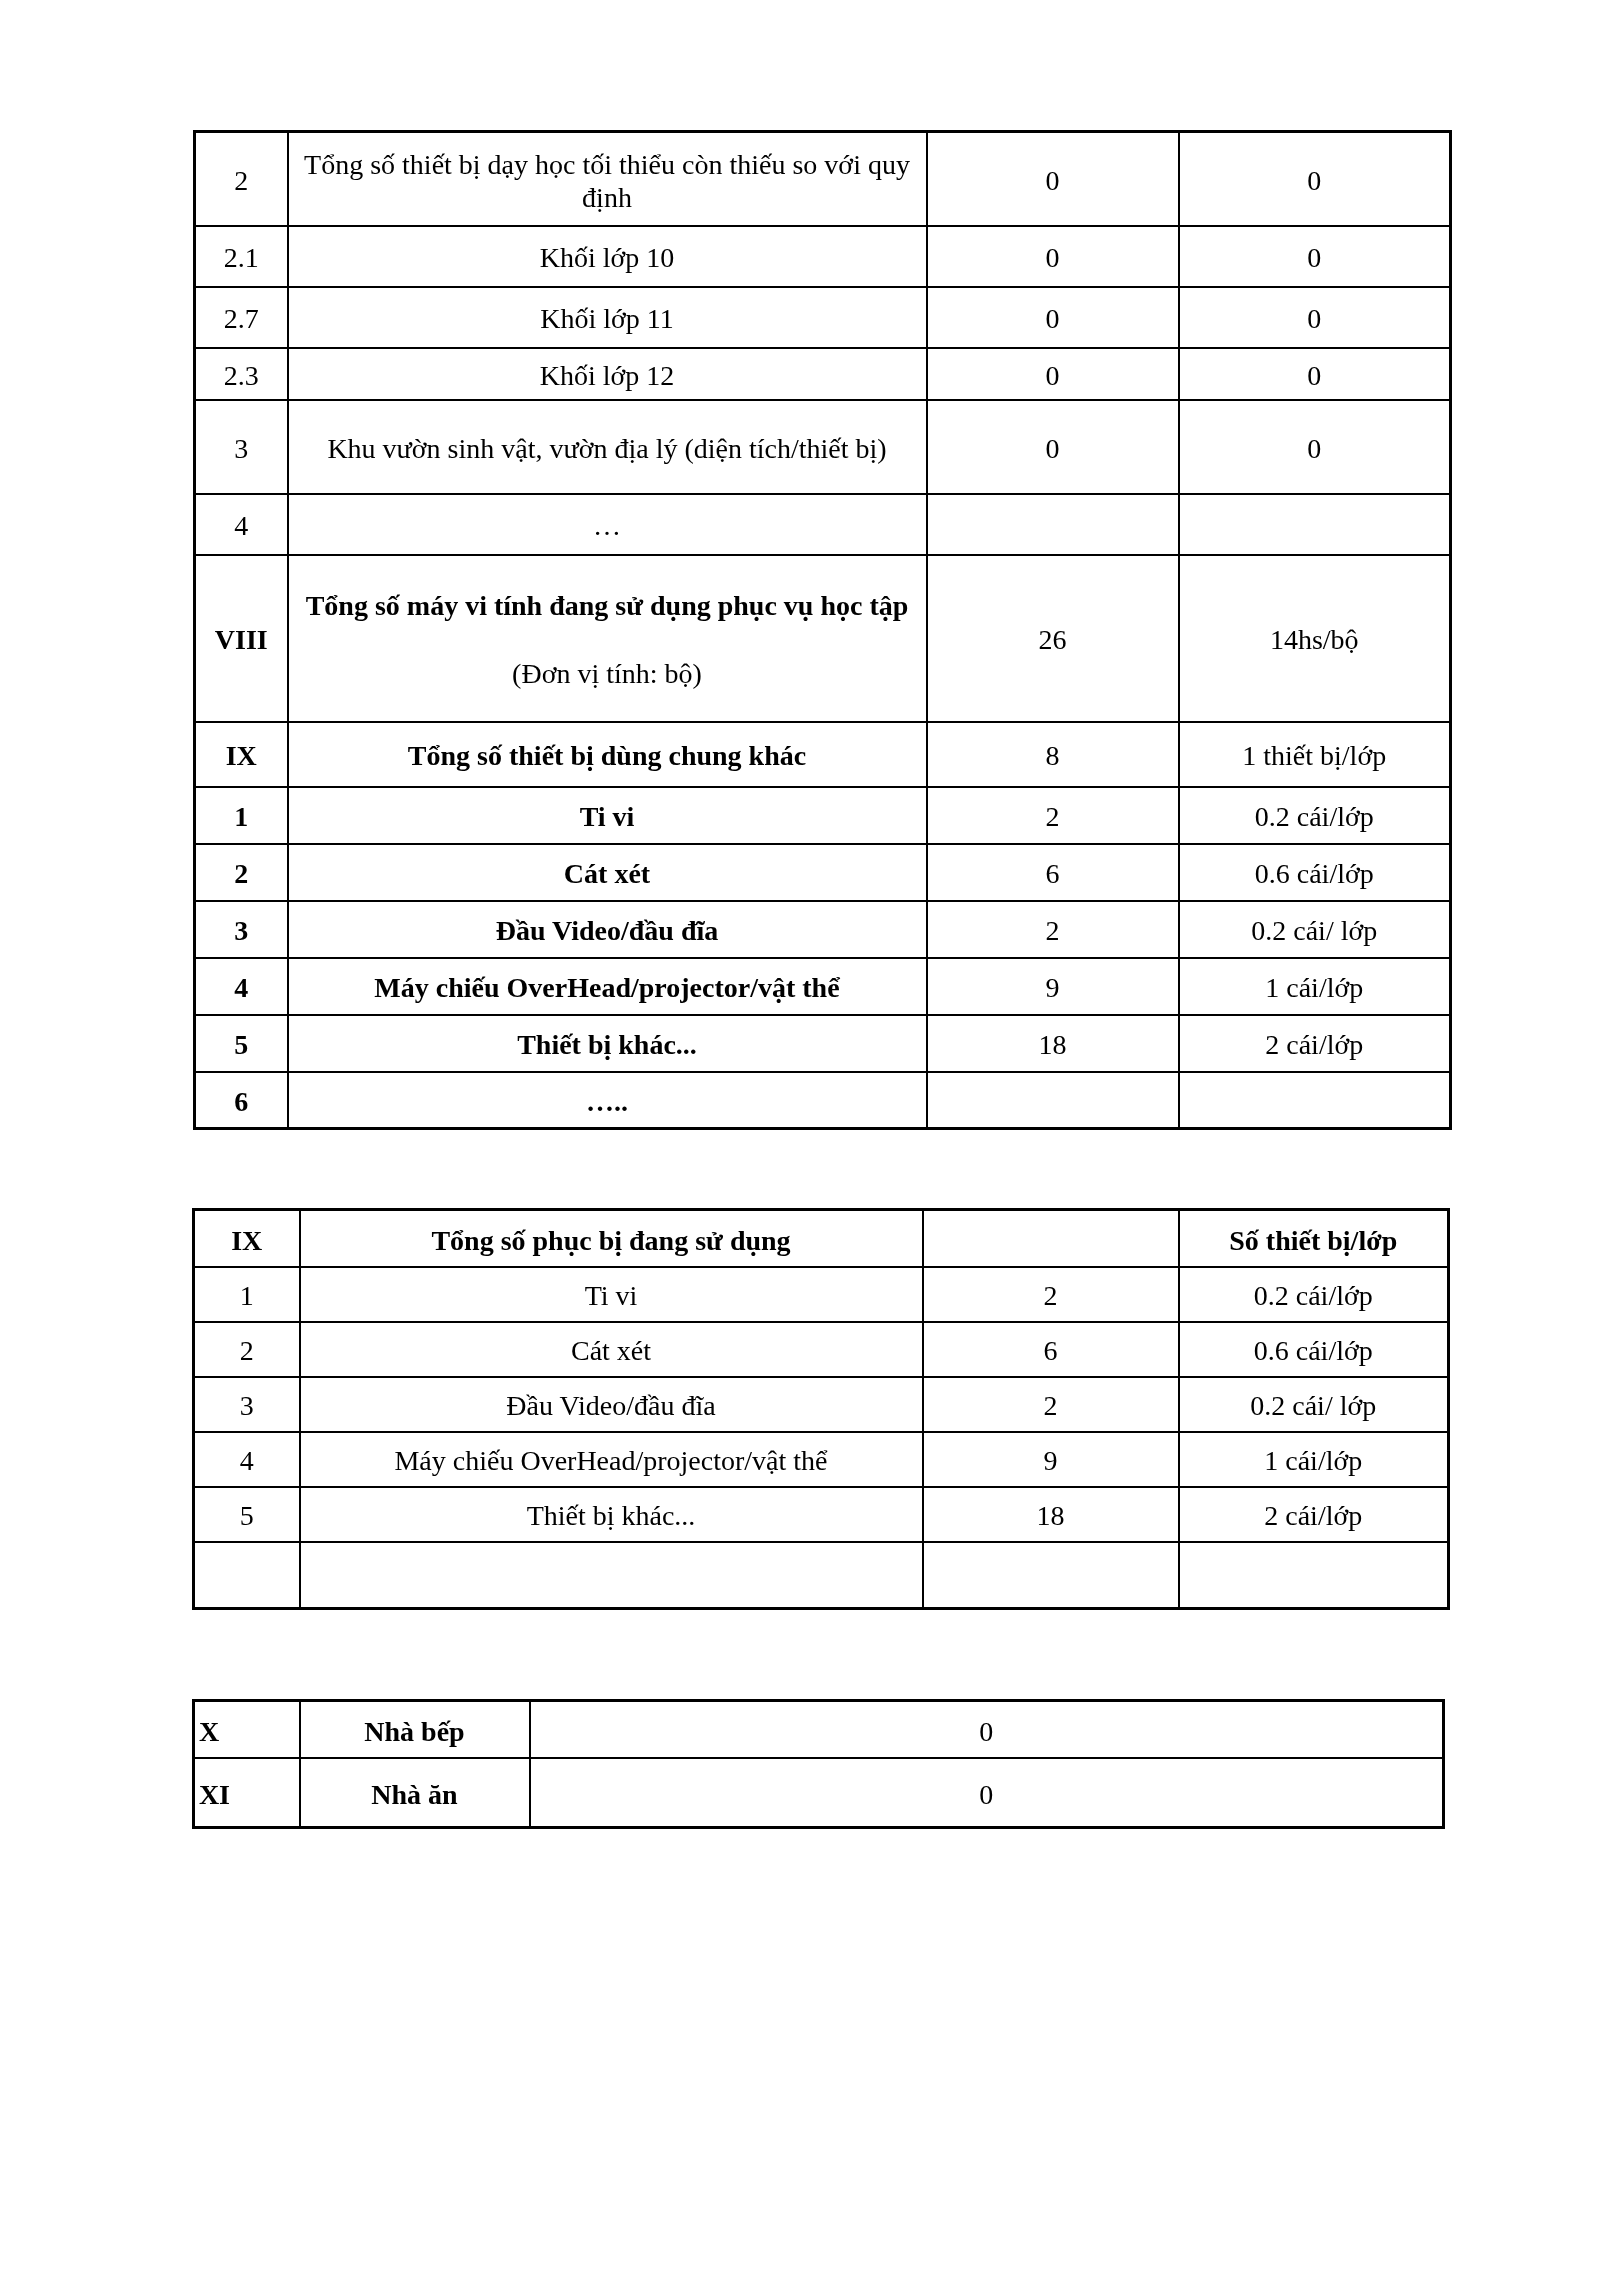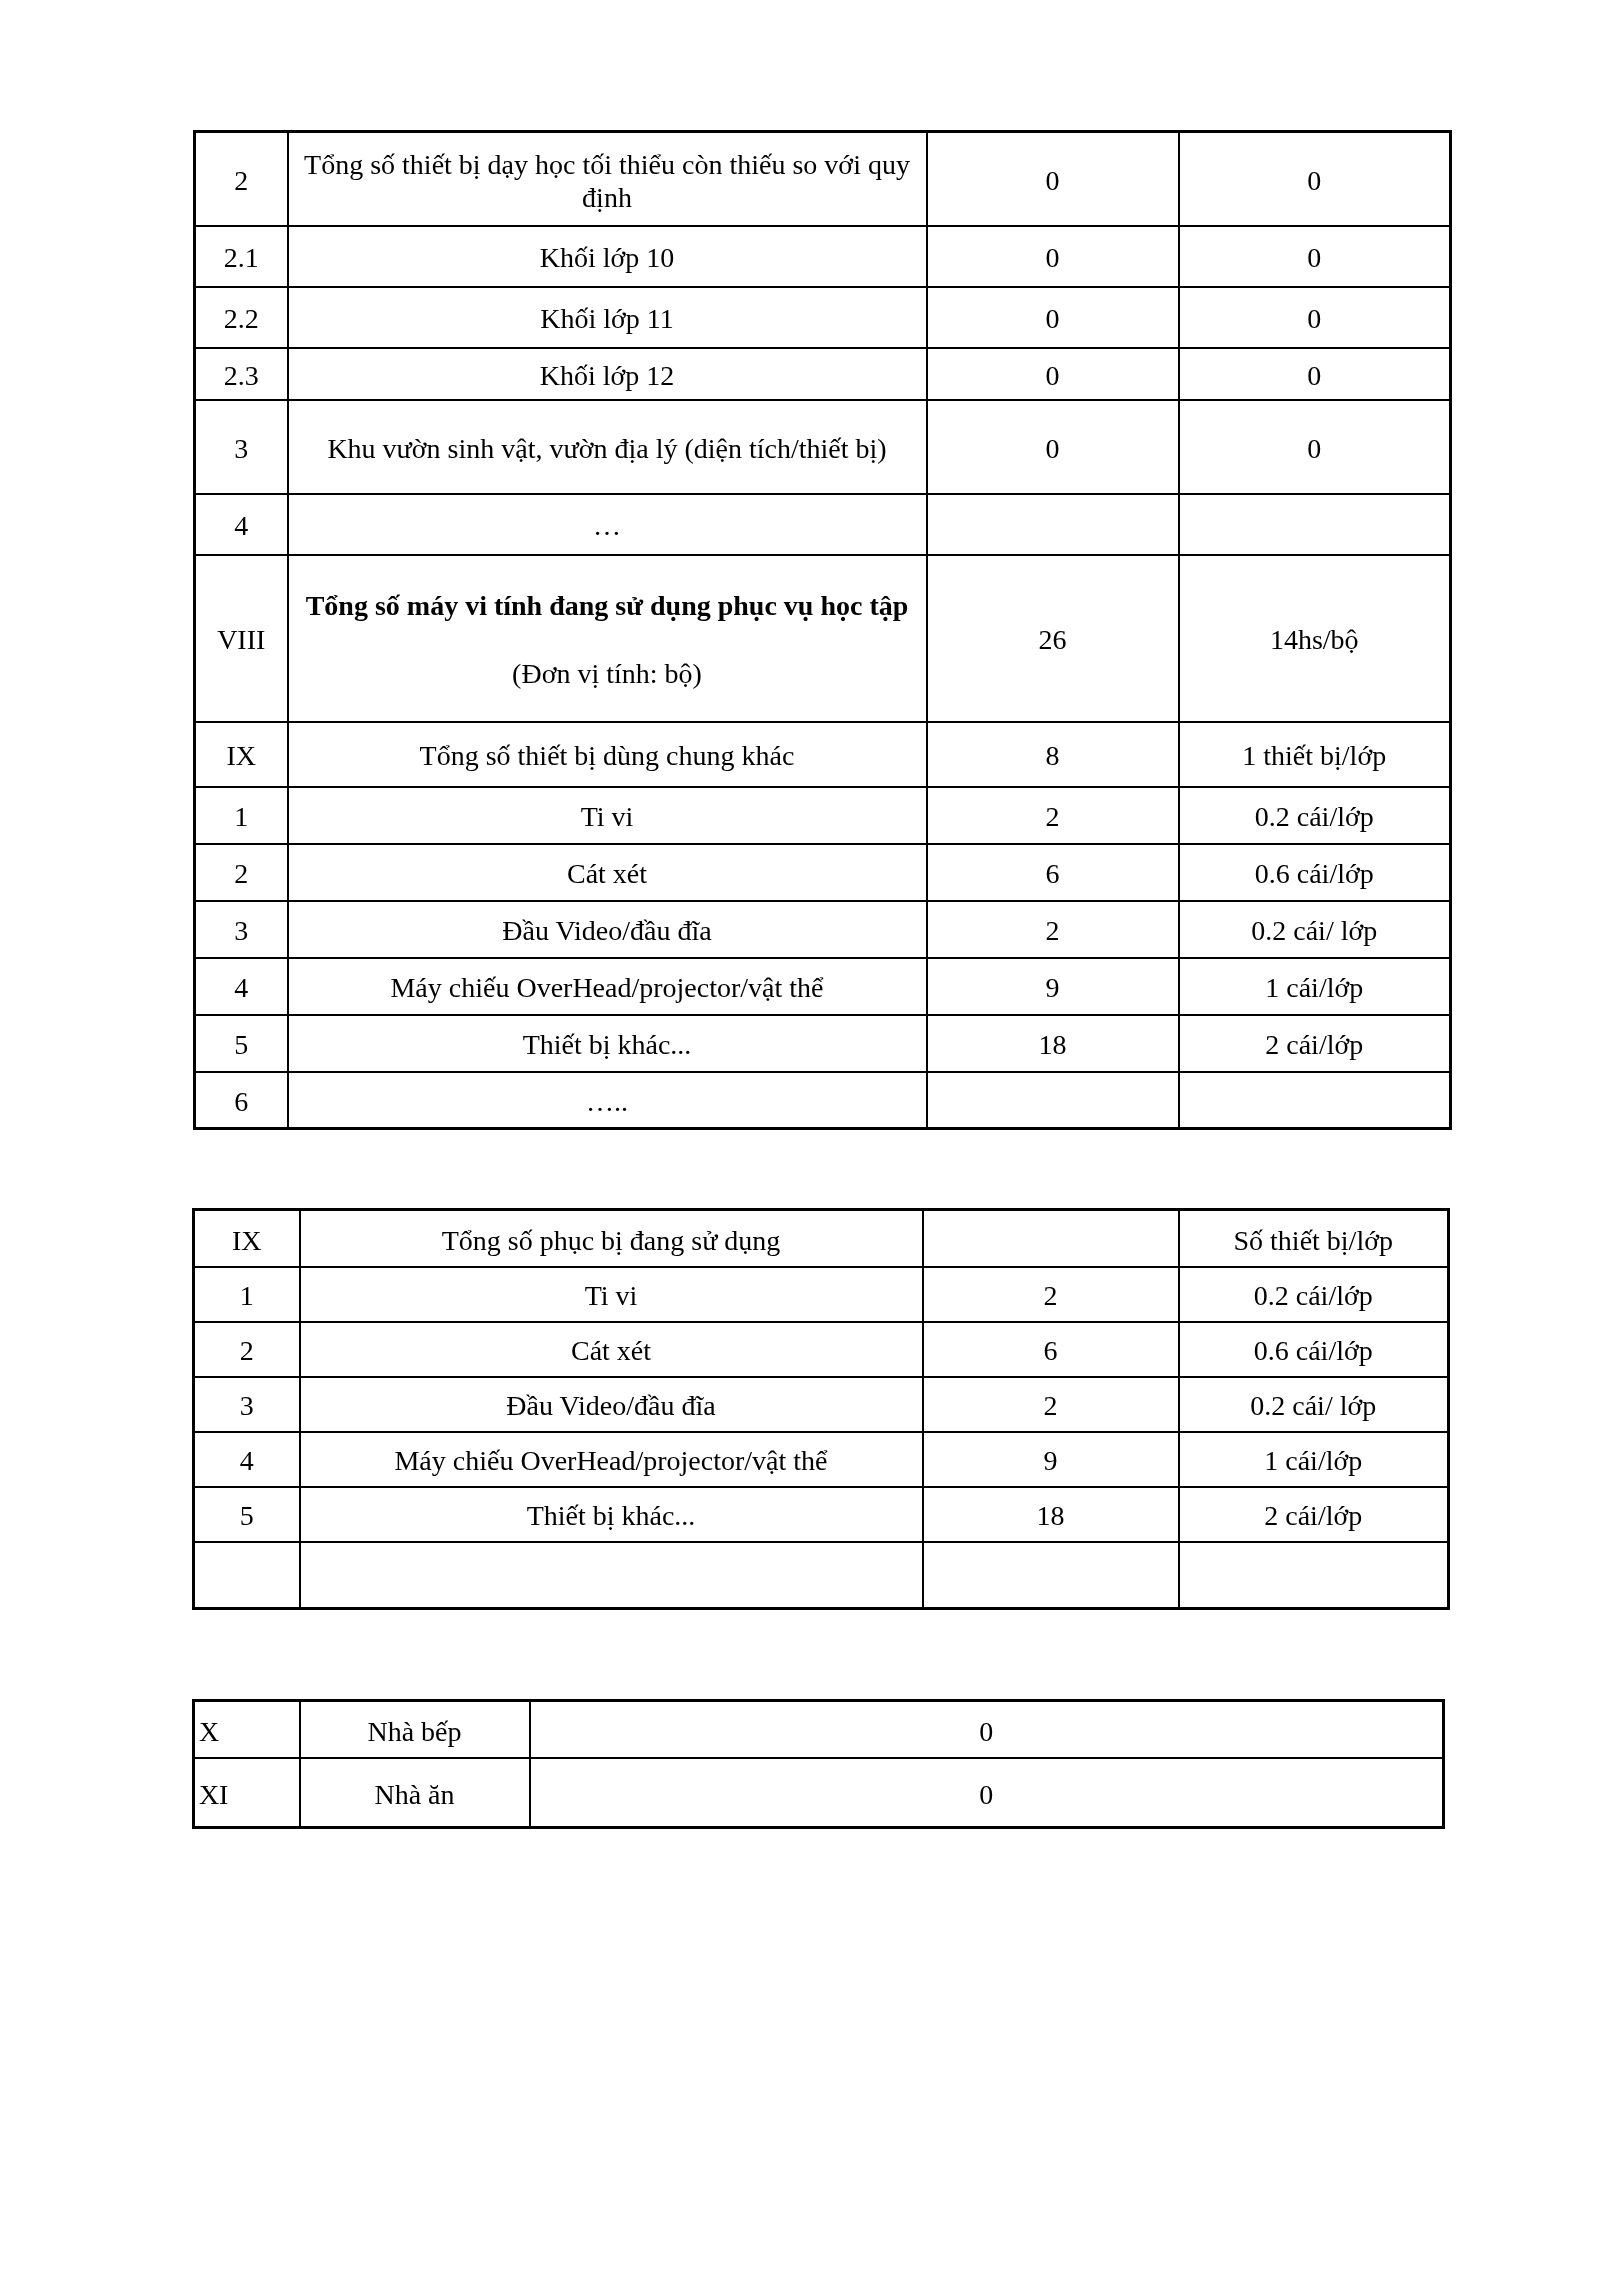--- a/index.html
+++ b/index.html
@@ -21,21 +21,21 @@
   table.doc td{
     border:2.9px solid #000;
     overflow:hidden;
     vertical-align:middle;
     padding:7.8px 3.9px 3.9px 3.9px;
   }
   table.doc{border:3.9px solid #000;}
   td.no{text-align:center;}
   td.lbl{text-align:center;padding-left:4.9px;padding-right:9.8px;}
   td.val{text-align:center;}
-  .b{font-weight:normal;}
+  .b{font-weight:bold;}
   td.no-left{text-align:left;padding-left:2.9px;}
   .t-title{font-weight:bold;margin-bottom:35px;}
   .t-note{font-weight:normal;}
   sup.sq{font-size:0.62em;line-height:0;}
 
   
   #table1{left:193px;top:130px;width:1256px;}
   #table2{left:192px;top:1208px;width:1255px;}
   #table3{left:192px;top:1699px;width:1251px;}
 </style>
@@ -58,21 +58,21 @@
       <td class="val">0</td>
       <td class="val">0</td>
     </tr>
     <tr style="height:61px">
       <td class="no">2.1</td>
       <td class="lbl">Khối lớp 10</td>
       <td class="val">0</td>
       <td class="val">0</td>
     </tr>
     <tr style="height:61px">
-      <td class="no">2.2</td>
+      <td class="no">2.7</td>
       <td class="lbl">Khối lớp 11</td>
       <td class="val">0</td>
       <td class="val">0</td>
     </tr>
     <tr style="height:52px">
       <td class="no">2.3</td>
       <td class="lbl">Khối lớp 12</td>
       <td class="val">0</td>
       <td class="val">0</td>
     </tr>

